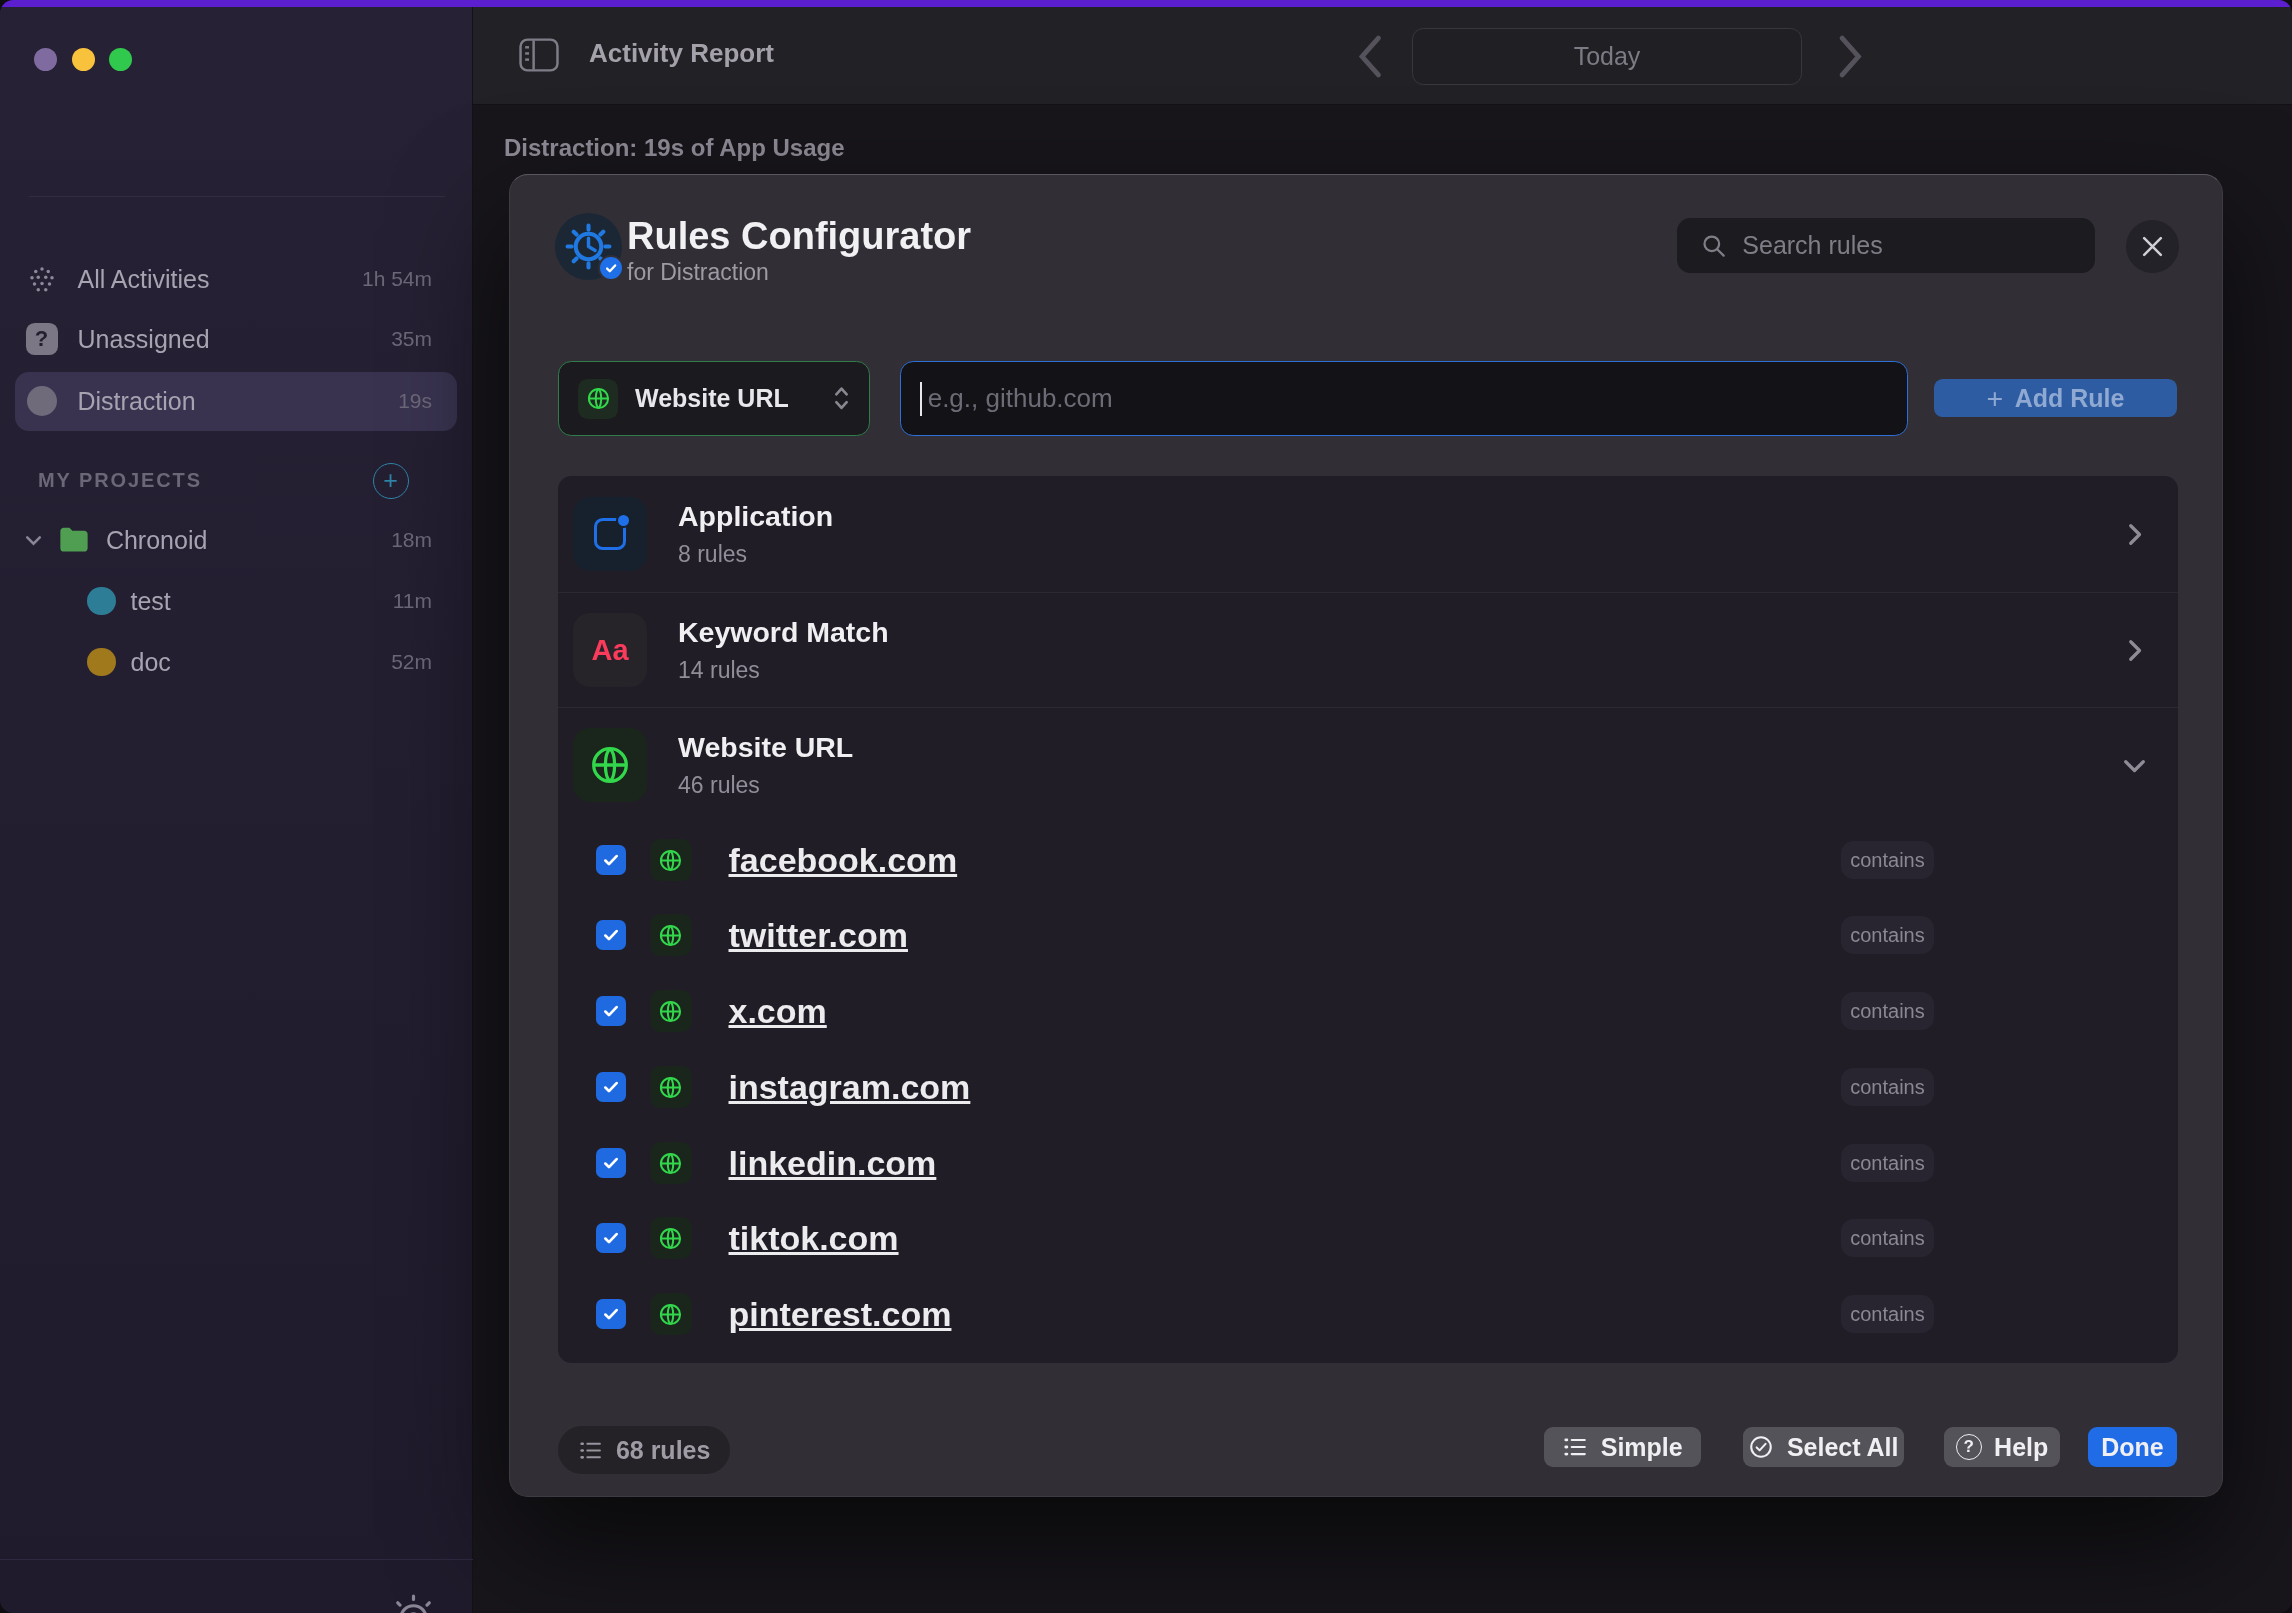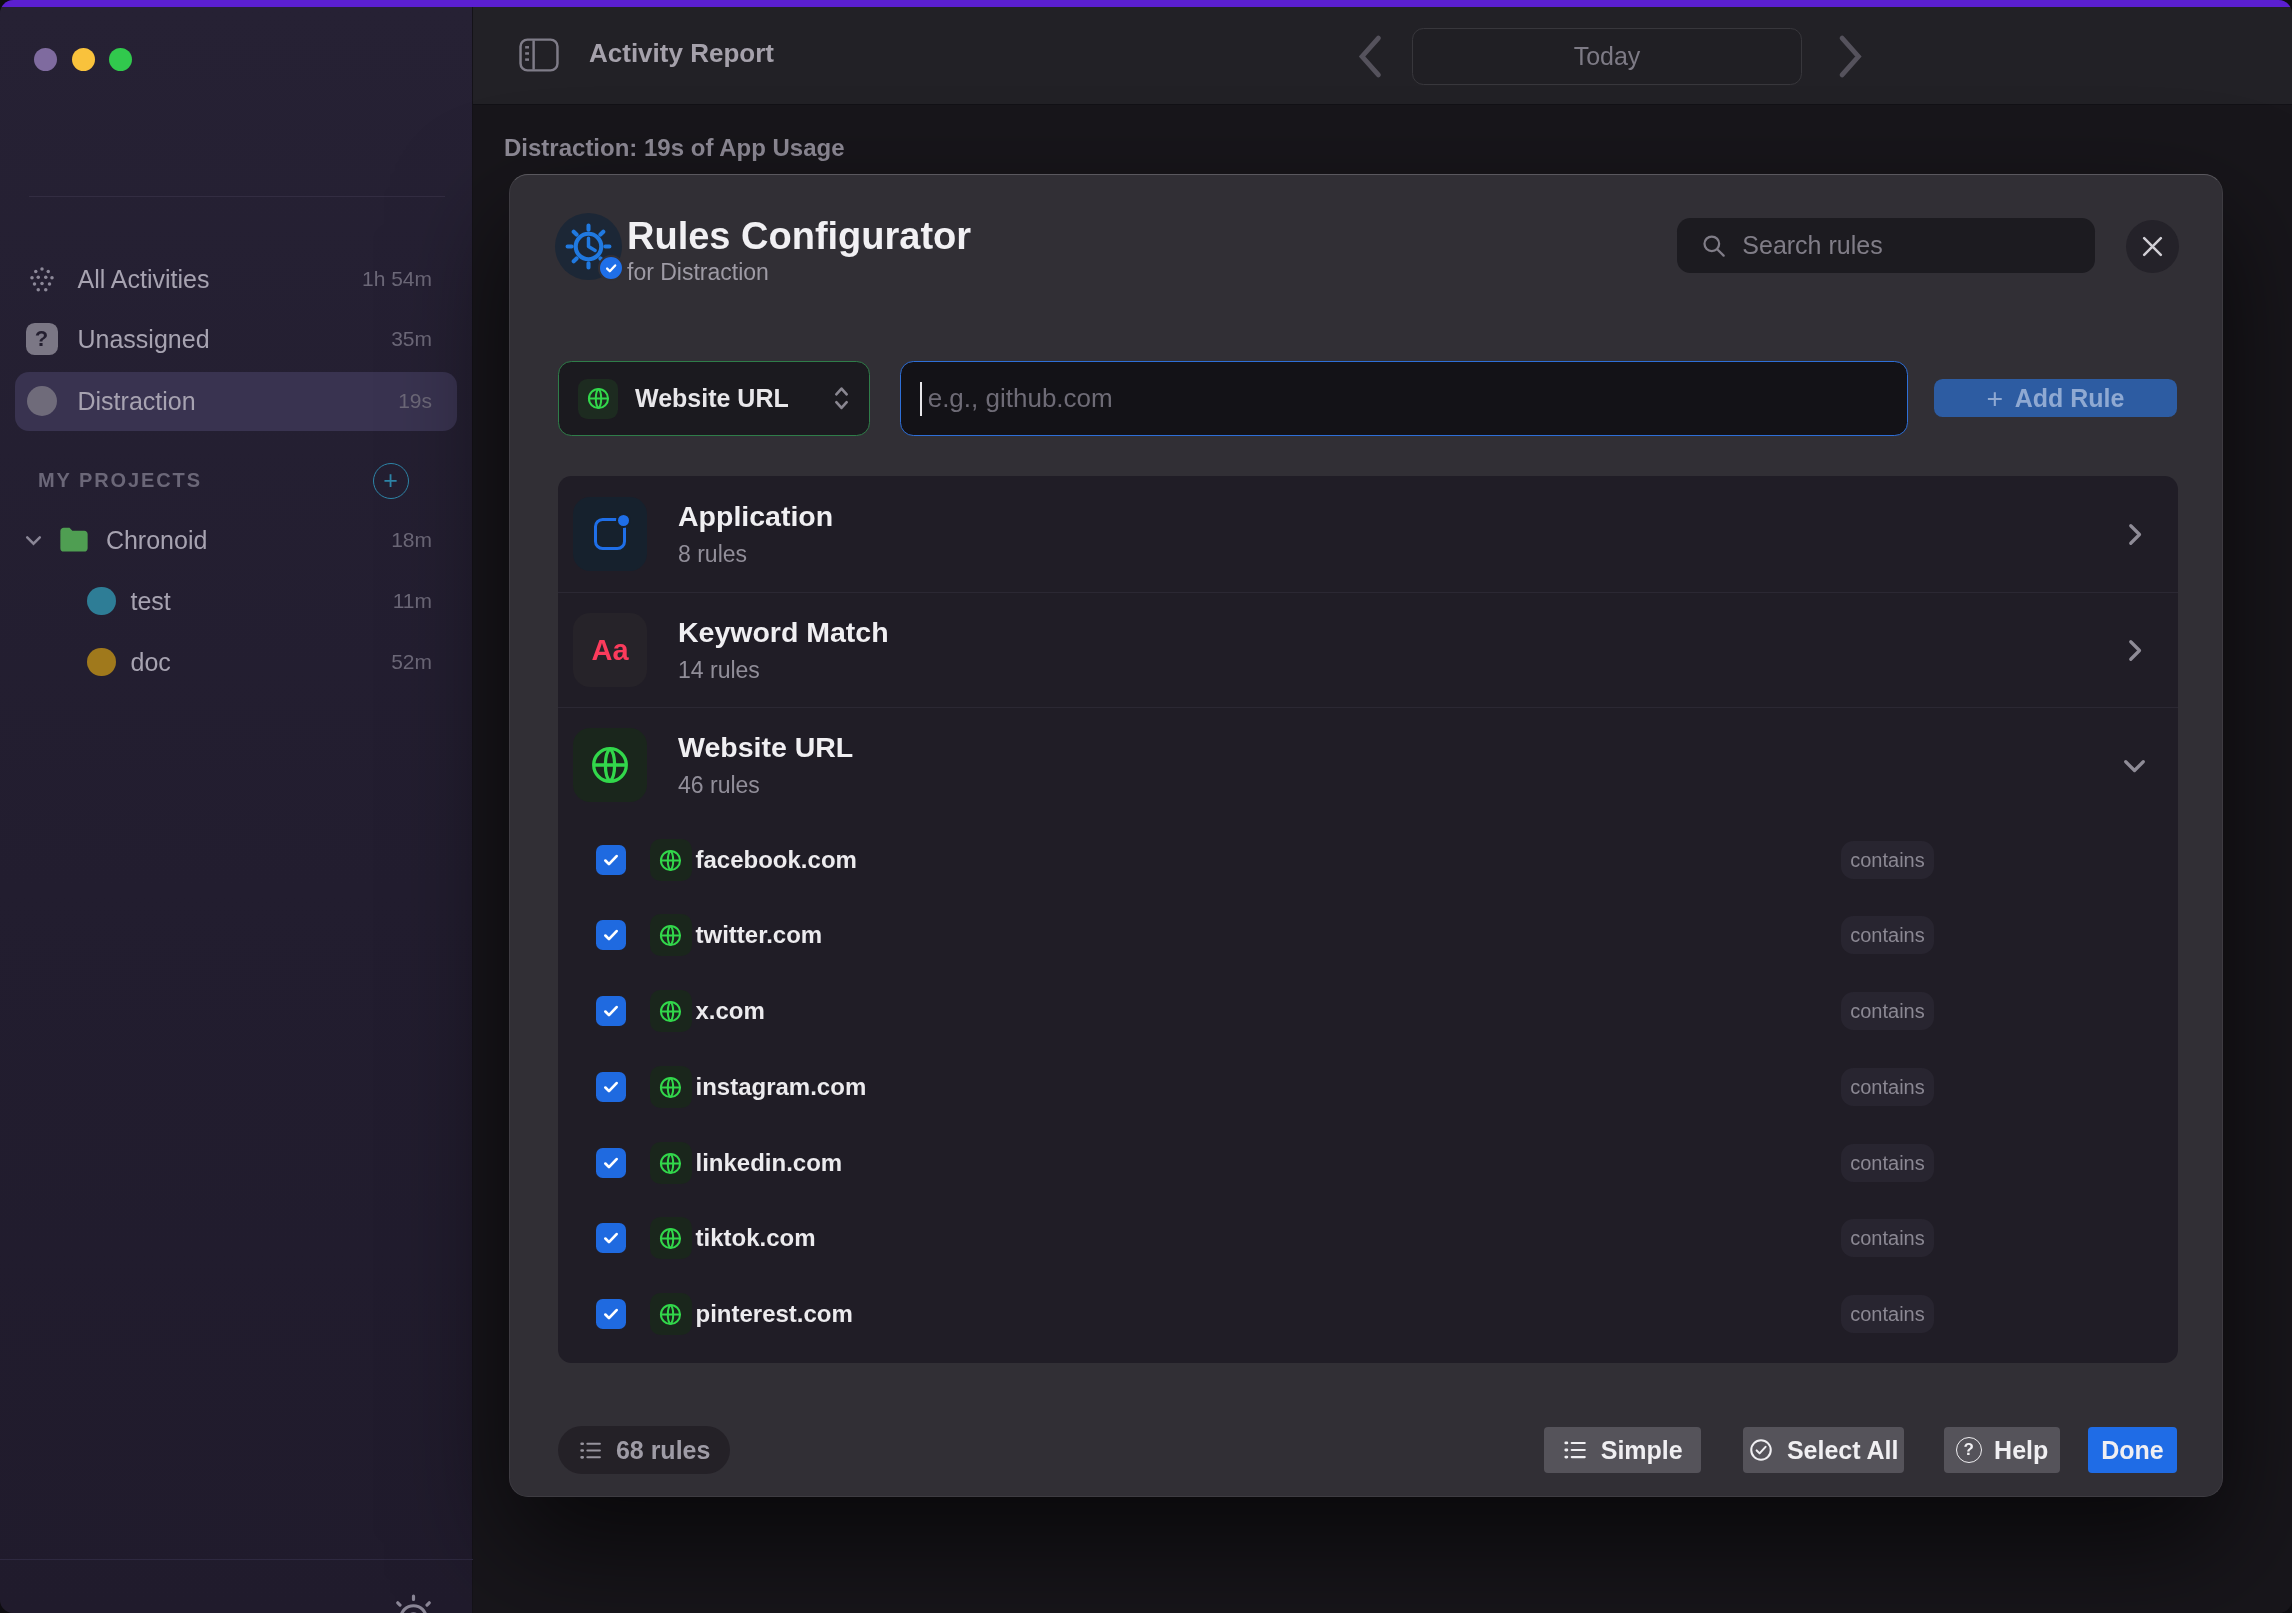--- a/index.html
+++ b/index.html
@@ -109,29 +109,29 @@
   .app-glyph .dot{position:absolute;right:-7.6px;top:-7.6px;width:15px;height:15px;border-radius:50%;
                   background:#1f6fe8;border:2.9px solid #16212d;}
 
   .rule-row{position:absolute;left:0;width:1620px;height:76px;display:flex;align-items:center;}
   .cbx{width:29.5px;height:29.5px;border-radius:6.7px;background:#1f6ae0;margin-left:38px;flex:0 0 auto;
        display:flex;align-items:center;justify-content:center;}
   .cbx svg{width:18px;height:18px;}
   .rule-row .tile-sm{width:42px;height:42px;border-radius:10.5px;background:#1a261c;color:#32d74b;
                      display:flex;align-items:center;justify-content:center;margin-left:24px;flex:0 0 auto;}
   .rule-row .tile-sm svg{width:27px;height:27px;}
-  .rule-row .domain{margin-left:4px;font-size:24px;font-weight:700;color:#ecebee;}
+  .rule-row .domain{margin-left:37px;font-size:34px;font-weight:700;color:#ecebee;text-decoration:underline;}
   .pill{position:absolute;left:1283px;width:93px;height:38px;border-radius:12.4px;background:#282530;
         display:flex;align-items:center;justify-content:center;font-size:20px;color:#8b8893;}
 
   .f-rules{position:absolute;left:48px;top:1251px;width:172px;height:48px;border-radius:24px;background:#242127;
            display:flex;align-items:center;justify-content:center;color:#9f9ca6;}
   .f-rules svg{width:25px;height:25px;margin-right:13.3px;color:#97949e;}
   .f-rules .t{font-size:25px;font-weight:600;}
-  .f-btn{position:absolute;top:1252px;height:46px;border-radius:4px;background:#55535a;color:#f0eff2;
+  .f-btn{position:absolute;top:1252px;height:40px;border-radius:9px;background:#55535a;color:#f0eff2;
          display:flex;align-items:center;justify-content:center;font-size:25px;font-weight:600;}
   .f-btn svg{width:26px;height:26px;margin-right:12.4px;}
   .f-btn .qmark{width:26px;height:26px;border:1.9px solid #f0eff2;border-radius:50%;margin-right:12.4px;
                 display:flex;align-items:center;justify-content:center;font-size:17px;font-weight:700;}
   .f-done{background:#1f6ce6;}
 </style>
 </head>
 <body>
 
 <div class="app">

